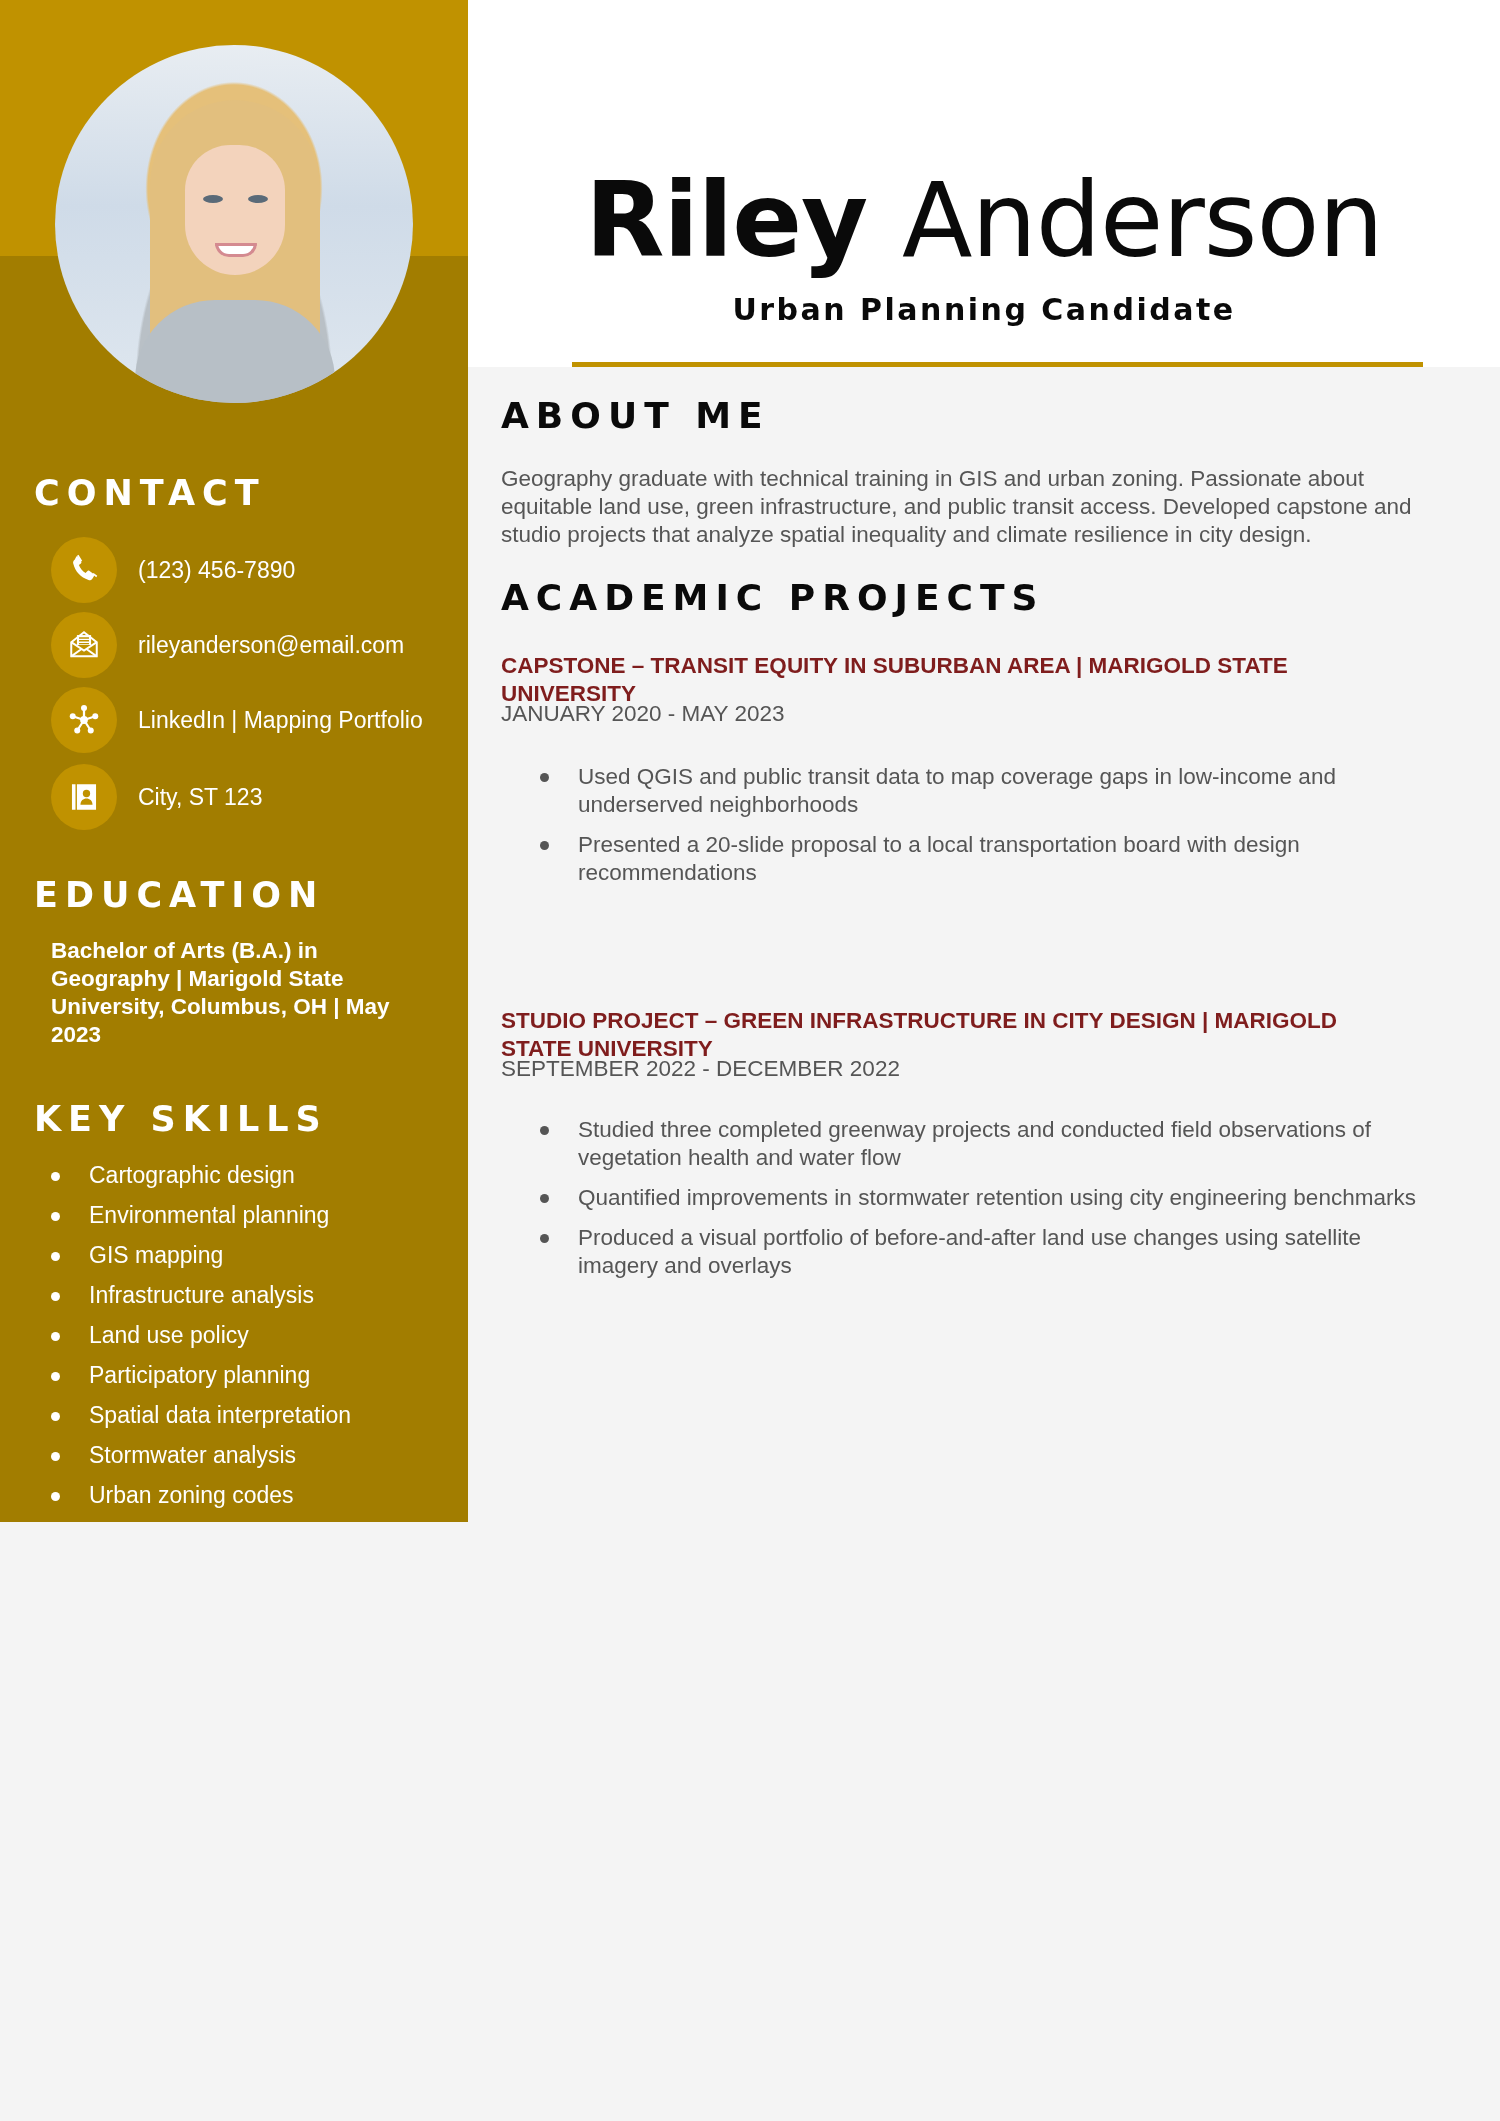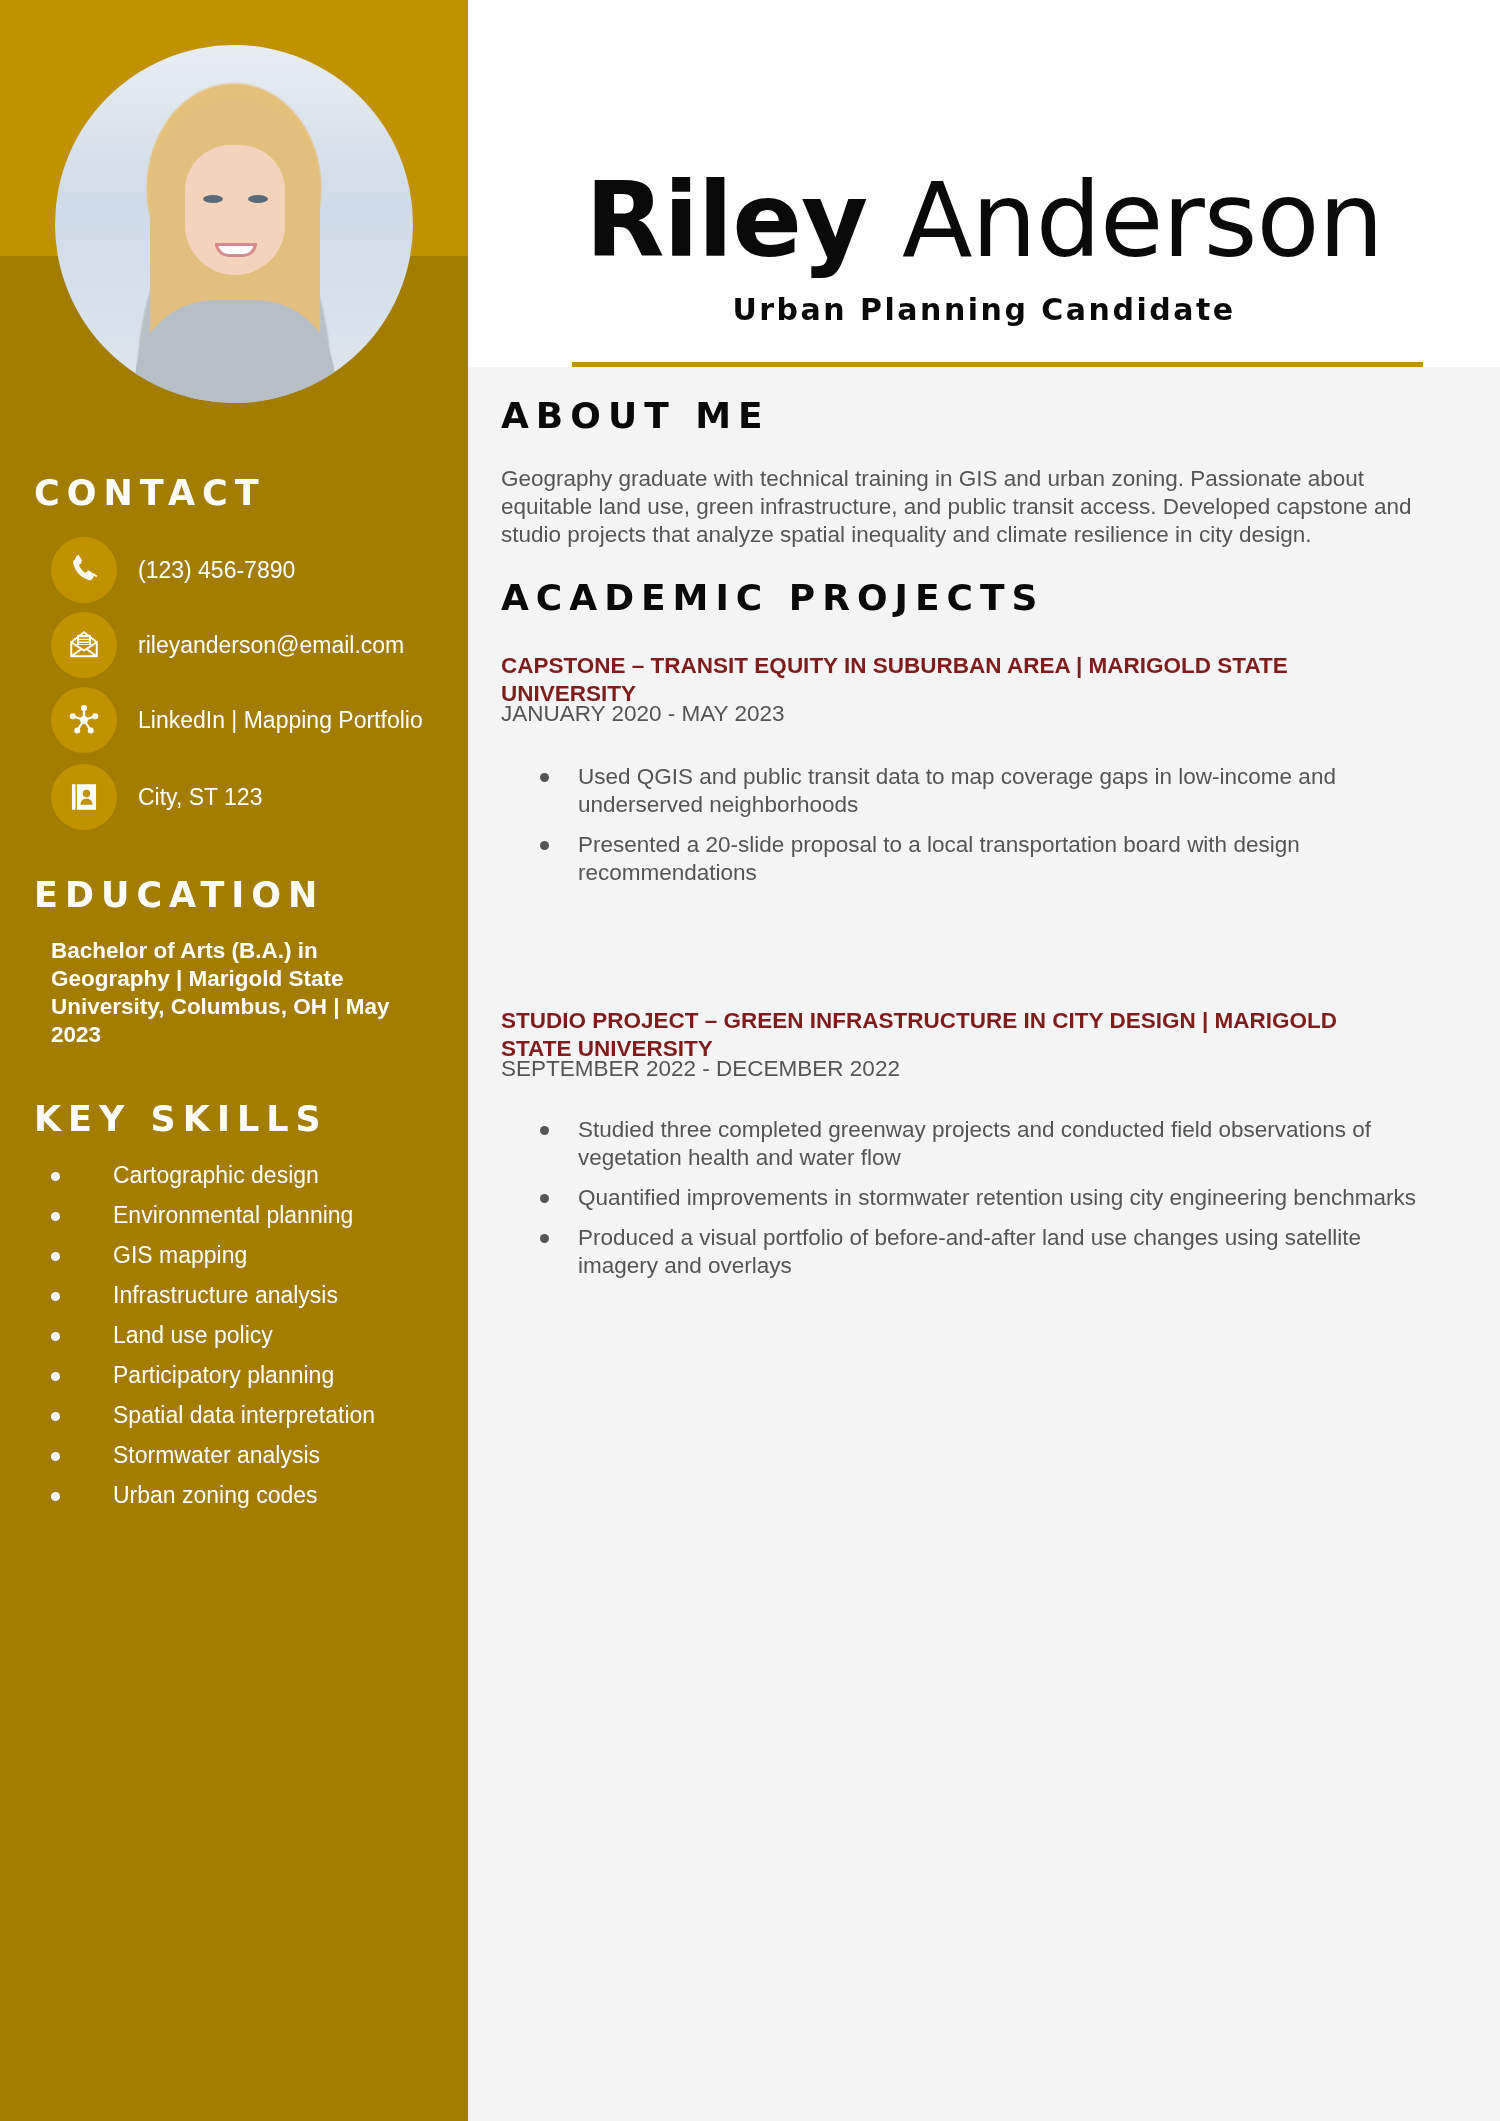--- a/index.html
+++ b/index.html
@@ -1,20 +1,20 @@
 <!DOCTYPE html>
 <html><head>
 <meta charset="utf-8">
 <style>
   * { margin:0; padding:0; box-sizing:border-box; }
   html, body { width:1500px; height:2121px; overflow:hidden; }
   body { position:relative; background:#f4f4f4; font-family:"Liberation Sans", sans-serif; }
 
   
-  #sidebar { position:absolute; left:0; top:0; width:468px; height:2121px; background:#a27d00; }
+  #sidebar { position:absolute; left:0; top:0; width:468px; height:1522px; background:#a27d00; }
   #sidebar-band { position:absolute; left:0; top:0; width:468px; height:256px; background:#c09200; }
   #photo { position:absolute; left:55px; top:45px; width:358px; height:358px; border-radius:50%; overflow:hidden;
            background: radial-gradient(circle at 50% 38%, #f2d2b8 0 18%, transparent 19%),
                        radial-gradient(ellipse at 50% 40%, #e5c07a 0 34%, transparent 35%),
                        radial-gradient(ellipse at 50% 95%, #b9c0c6 0 38%, transparent 39%),
                        linear-gradient(180deg, #e8edf2 0%, #cfdbe8 45%, #dfe7ef 100%); }
   #photo .hair { position:absolute; left:95px; top:55px; width:170px; height:290px; border-radius:85px 85px 40px 40px; background:#e2bf7e; }
   #photo .face { position:absolute; left:130px; top:100px; width:100px; height:130px; border-radius:50px 50px 55px 55px; background:#f3d3bc; }
   #photo .eye-l, #photo .eye-r { position:absolute; top:150px; width:20px; height:8px; border-radius:50%; background:#5a6a78; }
   #photo .eye-l { left:148px; } #photo .eye-r { left:193px; }
@@ -23,21 +23,21 @@
 
   .side-heading { position:absolute; left:34px; color:#fff; font-family:"DejaVu Sans", sans-serif; font-weight:bold; font-size:35px; letter-spacing:7px; line-height:40px; }
 
   .contact-row { position:absolute; left:51px; height:66px; display:flex; align-items:center; }
   .contact-icon { width:66px; height:66px; border-radius:50%; background:#c09200; display:flex; align-items:center; justify-content:center; flex:none; }
   .contact-text { margin-left:21px; color:#fff; font-size:23px; white-space:nowrap; }
 
   #edu-text { position:absolute; left:51px; top:937px; width:380px; color:#fff; font-weight:bold; font-size:22.5px; line-height:28px; }
 
   #skills { position:absolute; left:0; top:1155px; list-style:none; }
-  #skills li { position:relative; height:40px; line-height:40px; padding-left:113px; color:#fff; font-size:23px; white-space:nowrap; }
+  #skills li { position:relative; height:40px; line-height:40px; padding-left:89px; color:#fff; font-size:23px; white-space:nowrap; }
   #skills li::before { content:""; position:absolute; left:51px; top:17px; width:9px; height:9px; border-radius:50%; background:#fff; }
 
   
   #header { position:absolute; left:468px; top:0; width:1032px; height:367px; background:#fff; }
   #name { position:absolute; left:0; width:1032px; top:165px; text-align:center; font-family:"DejaVu Sans", sans-serif; font-size:103px; line-height:110px; color:#0a0a0a; letter-spacing:-1px; white-space:nowrap; }
   #name .first { font-weight:bold; }
   #name .last { font-weight:normal; }
   #subtitle { position:absolute; left:0; width:1032px; top:292px; text-align:center; font-family:"DejaVu Sans", sans-serif; font-weight:bold; font-size:30px; letter-spacing:2.5px; color:#0a0a0a; }
   #header-rule { position:absolute; left:104px; top:362px; width:851px; height:5px; background:#c09200; }
 

